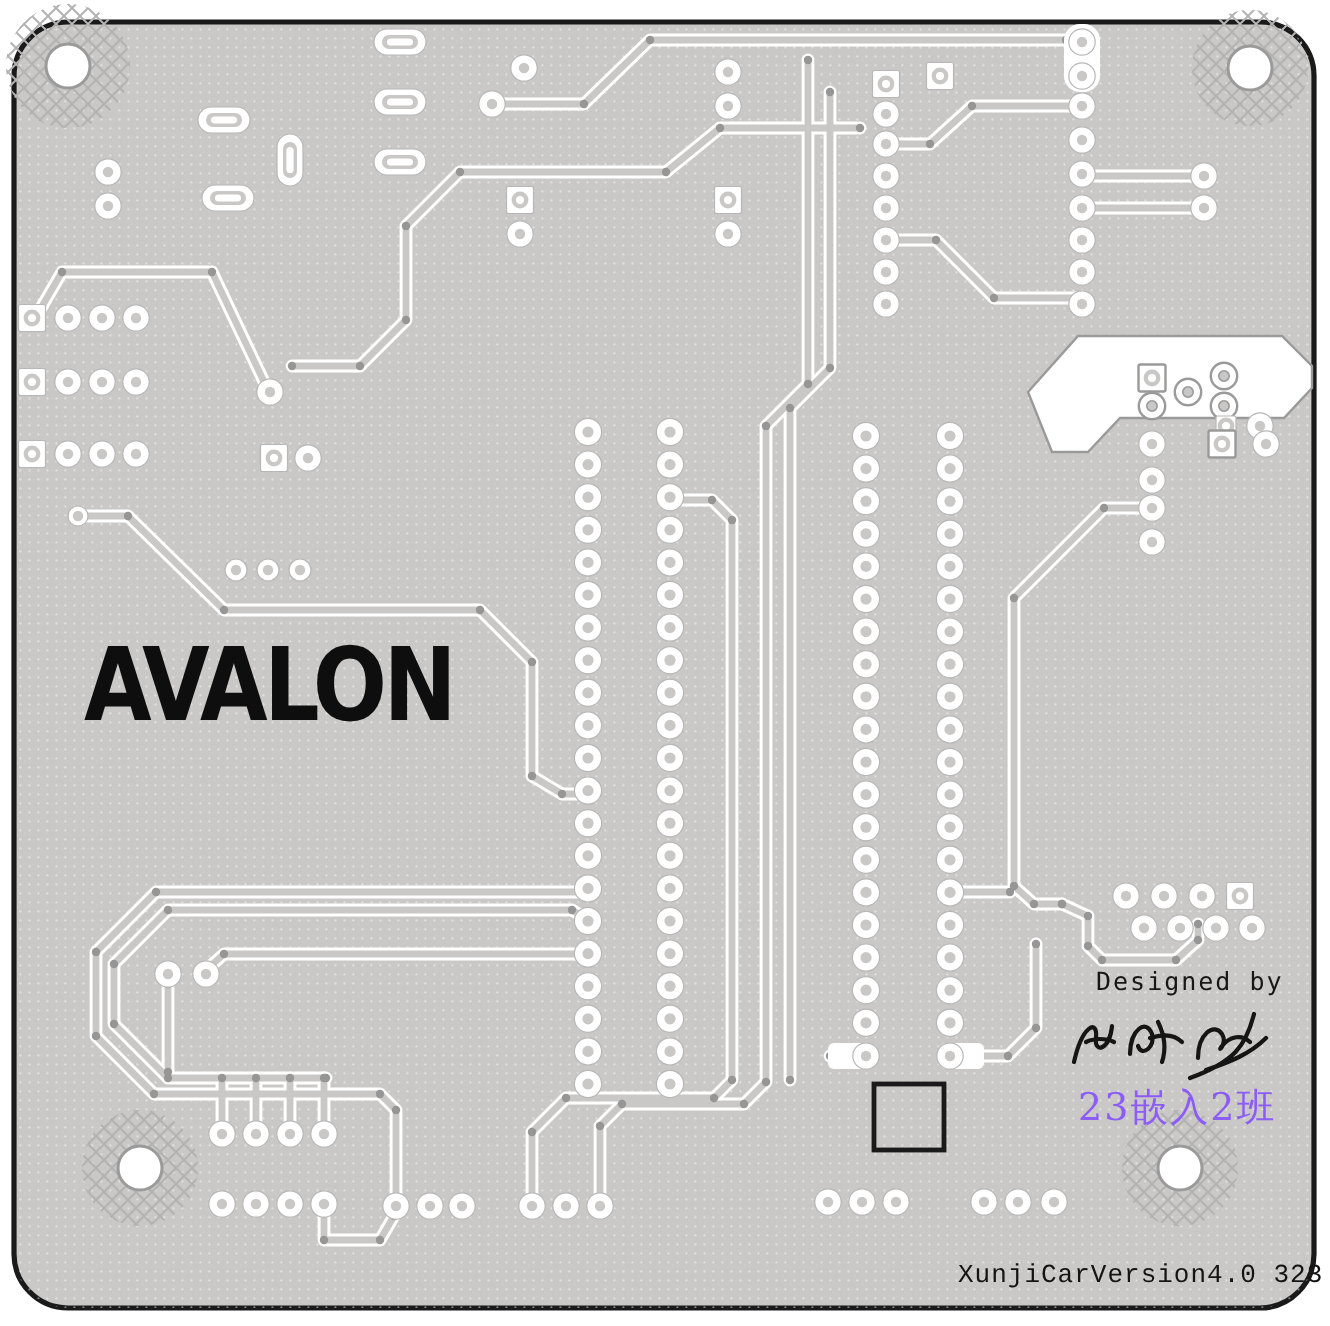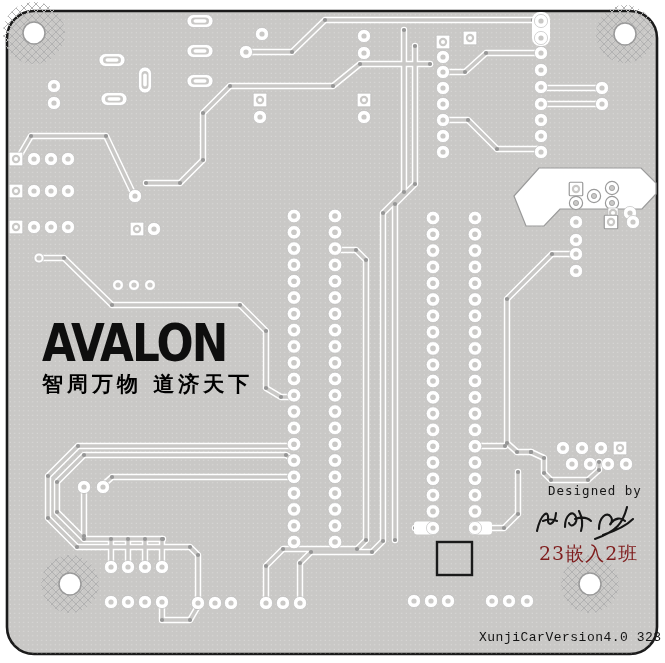--- a/index.html
+++ b/index.html
@@ -11,21 +11,21 @@
   #logo-text{font-size:47px;font-weight:800;letter-spacing:-2px;
              transform:scaleX(.93) scaleY(1.08);transform-origin:left top;
              line-height:1;color:#0e0e0e;}
   #studio-line{font-family:"DejaVu Sans Mono",monospace;font-size:10px;
                letter-spacing:1.2px;color:#222;margin-top:9px;}
   #motto-line{font-size:21px;font-weight:bold;letter-spacing:4px;
               color:#000;margin-top:5px;font-family:"DejaVu Sans","Liberation Sans",sans-serif;}
   #designed-by{left:548px;top:483px;font-family:"DejaVu Sans Mono",monospace;
                font-size:12.5px;letter-spacing:1px;color:#171717;}
   #signature-box{position:absolute;left:529px;top:497px;width:114px;height:46px;}
-  #class-line{left:539px;top:541px;font-size:19px;color:#7f1d1d;
+  #class-line{left:539px;top:541px;font-size:19px;color:#8b5cf6;
               font-family:"DejaVu Serif","Liberation Serif",serif;letter-spacing:1px;}
   #version-line{left:479px;top:630px;font-family:Liberation Mono, monospace;
                 font-size:13px;letter-spacing:.5px;color:#141414;}
 </style>
 </head>
 <body>
 
 <div id="stage">
   <svg id="pcb" width="665" height="663" viewBox="0 0 665 663" xmlns="http://www.w3.org/2000/svg">
       <defs>
@@ -586,21 +586,20 @@
       <circle cx="475" cy="511.40000000000003" r="2.8" fill="#c9c8c6"></circle>
       <circle cx="34" cy="33" r="11" fill="#ffffff" stroke="#9a9a9a" stroke-width="1.5"></circle>
       <circle cx="625" cy="34" r="11" fill="#ffffff" stroke="#9a9a9a" stroke-width="1.5"></circle>
       <circle cx="70" cy="584" r="11" fill="#ffffff" stroke="#9a9a9a" stroke-width="1.5"></circle>
       <circle cx="590" cy="584" r="11" fill="#ffffff" stroke="#9a9a9a" stroke-width="1.5"></circle>
       <rect x="437" y="542" width="35" height="33" fill="none" stroke="#1a1a1a" stroke-width="2.4"></rect>
     </svg>
 
   <div class="txt" id="logo-block">
     <div id="logo-text">AVALON</div>
-    <div id="motto-line">智周万物 道济天下</div>
   </div>
 
   <div class="txt" id="designed-by">Designed by</div>
 
   <svg id="signature-box" viewBox="0 0 114 46" aria-label="handwritten signature">
       <path d="M8,34 C12,16 20,12 19,22 C18,30 26,28 27,16 M14,24 C18,22 24,22 28,24" fill="none" stroke="#151515" stroke-width="2.1" stroke-linecap="round"></path>
       <path d="M36,30 C36,18 44,12 47,20 C49,26 42,32 40,26 M50,14 C54,22 54,28 52,34 M46,22 C52,20 58,20 62,24" fill="none" stroke="#151515" stroke-width="2.1" stroke-linecap="round"></path>
       <path d="M70,32 C70,20 78,14 82,20 C85,25 79,30 82,26 C86,21 92,20 96,24 M98,10 C94,26 88,34 66,42 M74,38 C86,34 96,30 104,22" fill="none" stroke="#151515" stroke-width="2.1" stroke-linecap="round"></path>
     </svg>
 

